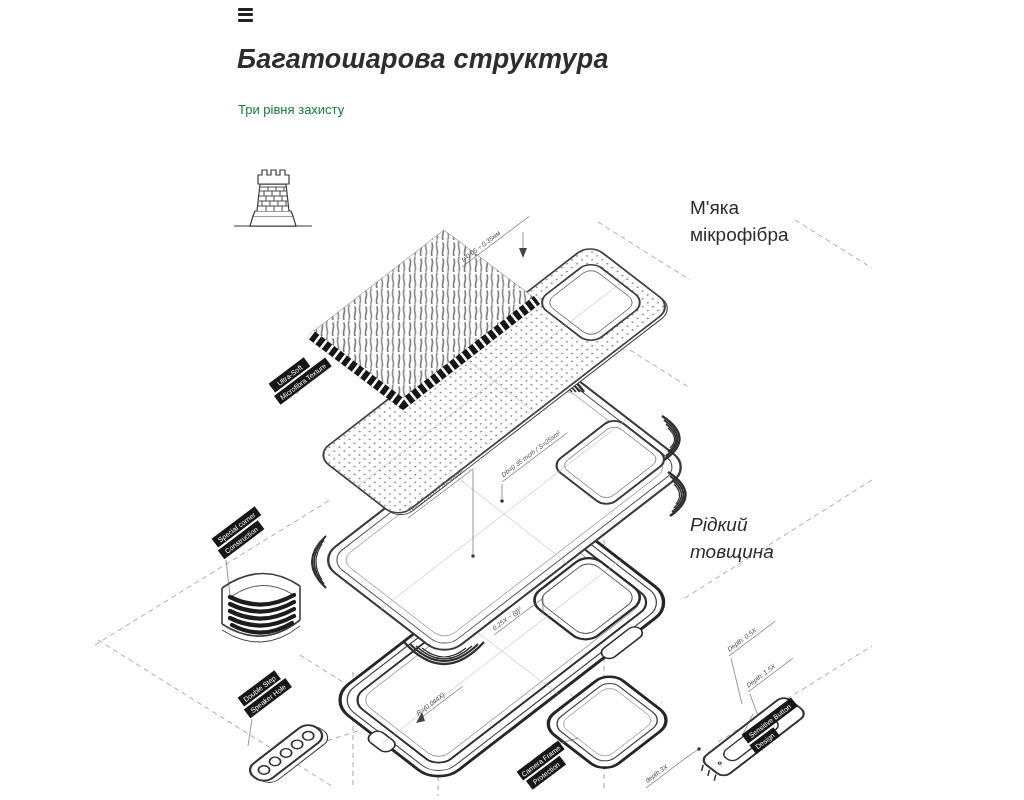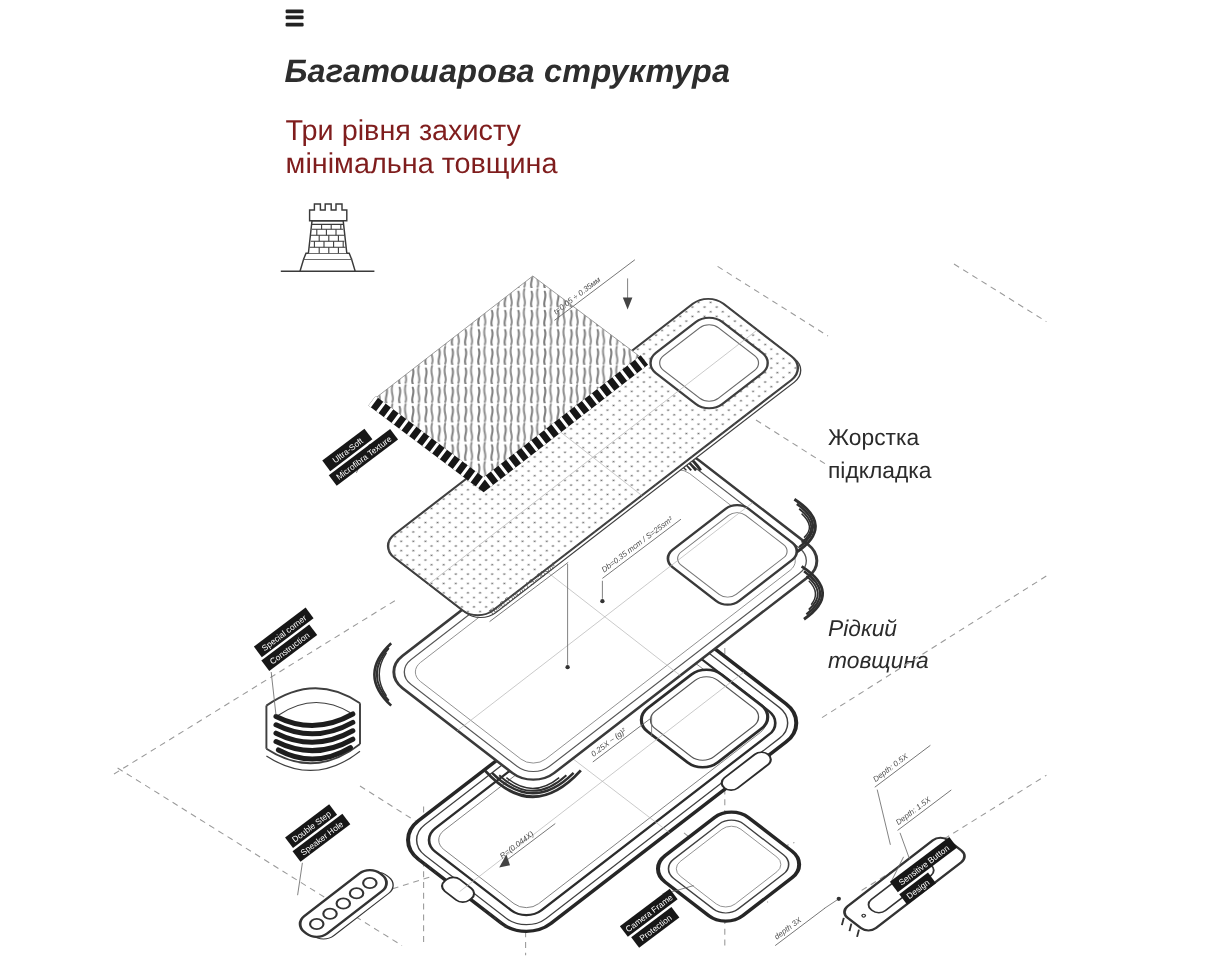--- a/index.html
+++ b/index.html
@@ -2,21 +2,21 @@
 <html><head>
 <meta charset="utf-8">
 <style>
   html,body{margin:0;padding:0;background:#fff;}
   .screen{position:relative;width:1024px;height:800px;background:#fff;overflow:hidden;
           font-family:"Liberation Sans", sans-serif;color:#2b2b2b;border-radius:18px;}
   .menu{position:absolute;left:238px;top:8px;width:16px;height:17px;cursor:pointer;}
   .menu span{display:block;width:15px;height:2.8px;background:#222;border-radius:1px;margin-bottom:2.6px;}
   .title{position:absolute;left:237px;top:44px;font-size:27px;font-weight:800;font-style:italic;
          color:#2d2d2d;letter-spacing:.2px;}
-  .subtitle{position:absolute;left:238px;top:96px;font-size:24px;line-height:27px;color:#7f1d1d;}
+  .subtitle{position:absolute;left:238px;top:96px;font-size:13px;line-height:27px;color:#15803d;}
   .callout{position:absolute;left:690px;font-size:19px;line-height:27px;color:#2b2b2b;}
   .co-1{top:194px;} .co-2{top:352px;} .co-3{top:511px;font-style:italic;}
   svg{position:absolute;left:0;top:0;}
   svg text{font-family:"Liberation Sans", sans-serif;}
   .dim{font-size:6.5px;font-style:italic;fill:#4a4a4a;}
   .dimline{stroke:#6a6a6a;stroke-width:.7;fill:none;}
   .tag{fill:#171717;}
   .tagtx{font-size:7px;fill:#fff;}
   .ink{stroke:#3f3f3f;fill:none;}
   .dash{stroke:#9a9a9a;stroke-width:.9;stroke-dasharray:5 4;fill:none;}
@@ -30,26 +30,25 @@
 
   <div class="menu">
     <span></span>
       <span></span>
       <span></span>
   </div>
 
   <div class="title">Багатошарова структура</div>
   <div class="subtitle">
     <div>Три рівня захисту</div>
-    <div>мінімальна товщина</div>
   </div>
 
-  <div class="callout co-2">
-    <div>Жорстка</div>
-    <div>підкладка</div>
+  <div class="callout co-1">
+    <div>М'яка</div>
+    <div>мікрофібра</div>
   </div>
   <div class="callout co-3">
     <div>Рідкий</div>
     <div>товщина</div>
   </div>
 
   <svg width="1024" height="800" viewBox="0 0 1024 800">
     <defs>
       <pattern id="dots" width="6.4" height="6.4" patternUnits="userSpaceOnUse">
         <circle cx="2" cy="2" r="0.85" fill="#6a6a6a"></circle>

